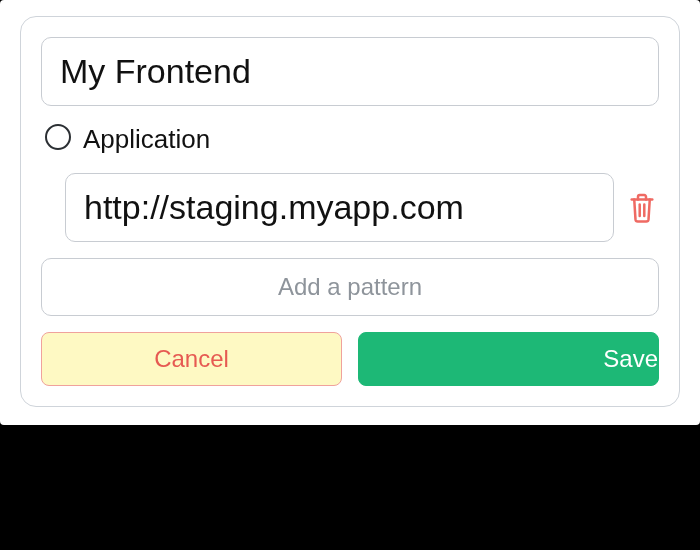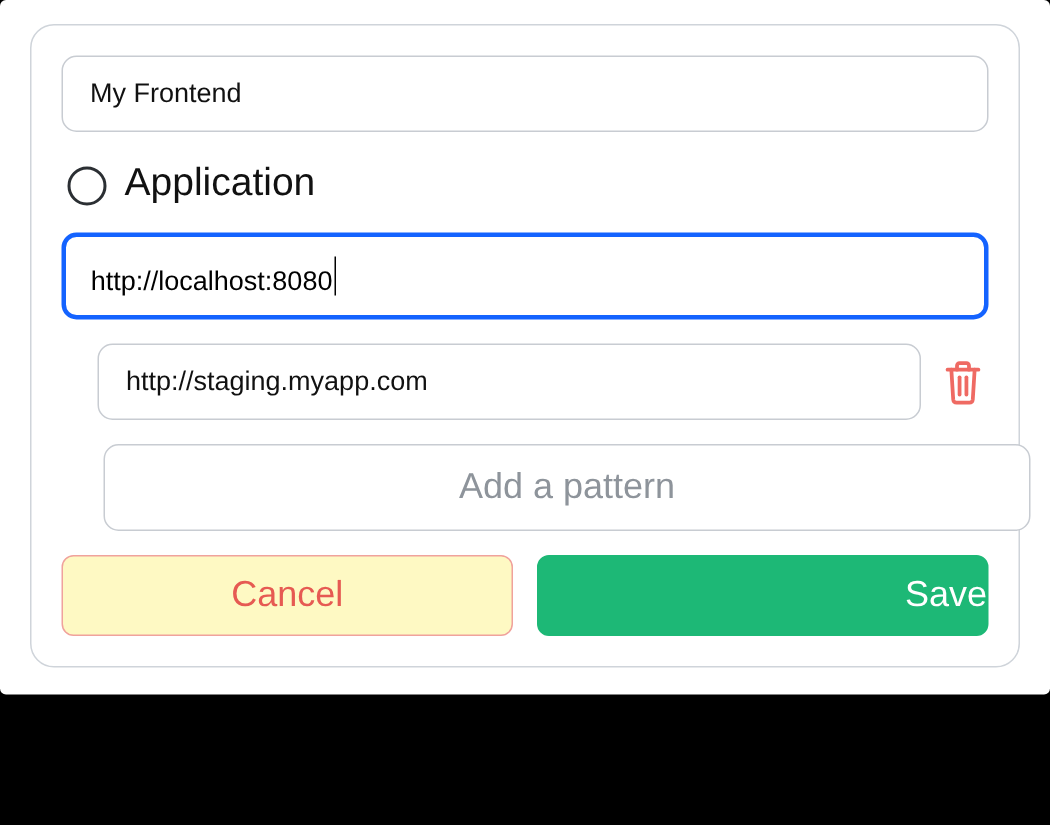--- a/index.html
+++ b/index.html
@@ -12,21 +12,21 @@
     padding: 20px 20px 20px 20px;
     display: flex;
     flex-direction: column;
     gap: 16px;
   }
   .field {
     width: 100%;
     border: 1.5px solid #c8ccd2;
     border-radius: 10px;
     padding: 14px 18px;
-    font-size: 18px;
+    font-size: 34px;
     color: #111;
     background: #fff;
     outline: none;
   }
   .field::placeholder { color: #9aa0a6; }
   .focused {
     border: 3px solid #1463ff;
     padding: 12.5px 16.5px;
     color: #000;
   }
@@ -43,21 +43,21 @@
     margin-left: 1px;
   }
   .radio-row {
     display: flex;
     align-items: center;
     gap: 12px;
     padding: 2px 4px 2px 4px;
     font-size: 26px;
     color: #111;
   }
-  .radio-opt { display: flex; align-items: flex-end; gap: 12px; cursor: pointer; }
+  .radio-opt { display: flex; align-items: flex-start; gap: 12px; cursor: pointer; }
   .radio-opt:nth-child(2) { margin-left: 70px; }
   .radio {
     width: 26px; height: 26px;
     border: 2.5px solid #2b2f33;
     border-radius: 50%;
     display: inline-block;
     position: relative;
     background: #fff;
     flex: 0 0 auto;
   }
@@ -82,21 +82,20 @@
   .add-pattern {
     width: 100%;
     border: 1.5px solid #c8ccd2;
     border-radius: 10px;
     background: #fff;
     padding: 14px 18px;
     font-size: 24px;
     color: #8e949b;
     text-align: center;
     cursor: pointer;
-    margin-left: 28px;
   }
   .btn-row { display: flex; gap: 16px; }
   .btn {
     flex: 1 1 0;
     border-radius: 8px;
     padding: 12px 0;
     font-size: 24px;
     text-align: center;
     cursor: pointer;
     border: 1.5px solid transparent;
@@ -122,23 +121,20 @@
 
       <input class="field" type="text" value="My Frontend" style="">
 
       <div class="radio-row">
         <label class="radio-opt">
           <span class="radio"></span>
           <span>Application</span>
         </label>
       </div>
 
-      <div class="field focused">
-        <span class="input-caret">http://localhost:8080</span><span class="caret-bar"></span>
-      </div>
 
       <div class="row-with-trash">
         <input class="field" type="text" value="http://staging.myapp.com" style="">
         <button class="trash-btn" aria-label="Delete pattern">
           <svg class="trash-icon" viewBox="0 0 24 28">
             <g fill="none" stroke="#ef6a63" stroke-width="2.2" stroke-linecap="round" stroke-linejoin="round">
               <path d="M3 6.5 H21"></path>
               <path d="M8.5 6.5 V4.2 a1.5 1.5 0 0 1 1.5-1.5 h4 a1.5 1.5 0 0 1 1.5 1.5 V6.5"></path>
               <path d="M5.2 6.5 L6.3 24 a2 2 0 0 0 2 1.8 h7.4 a2 2 0 0 0 2-1.8 L18.8 6.5"></path>
               <path d="M10 11 V21"></path>

